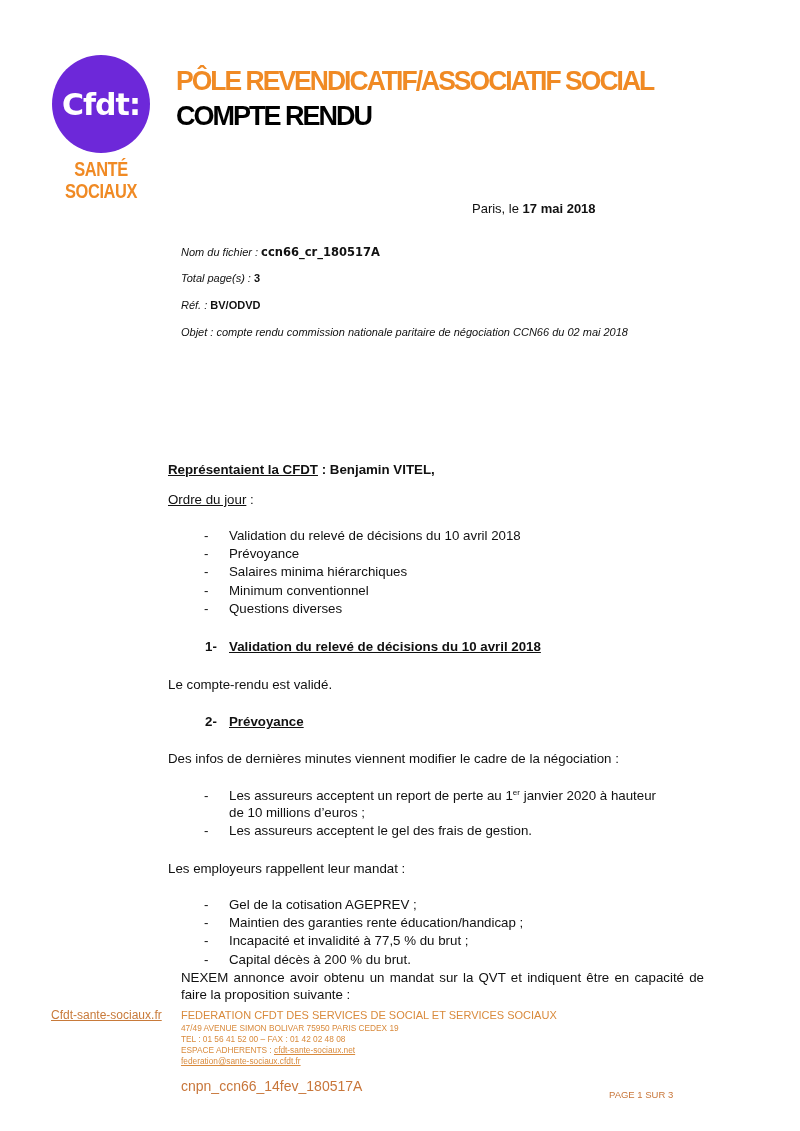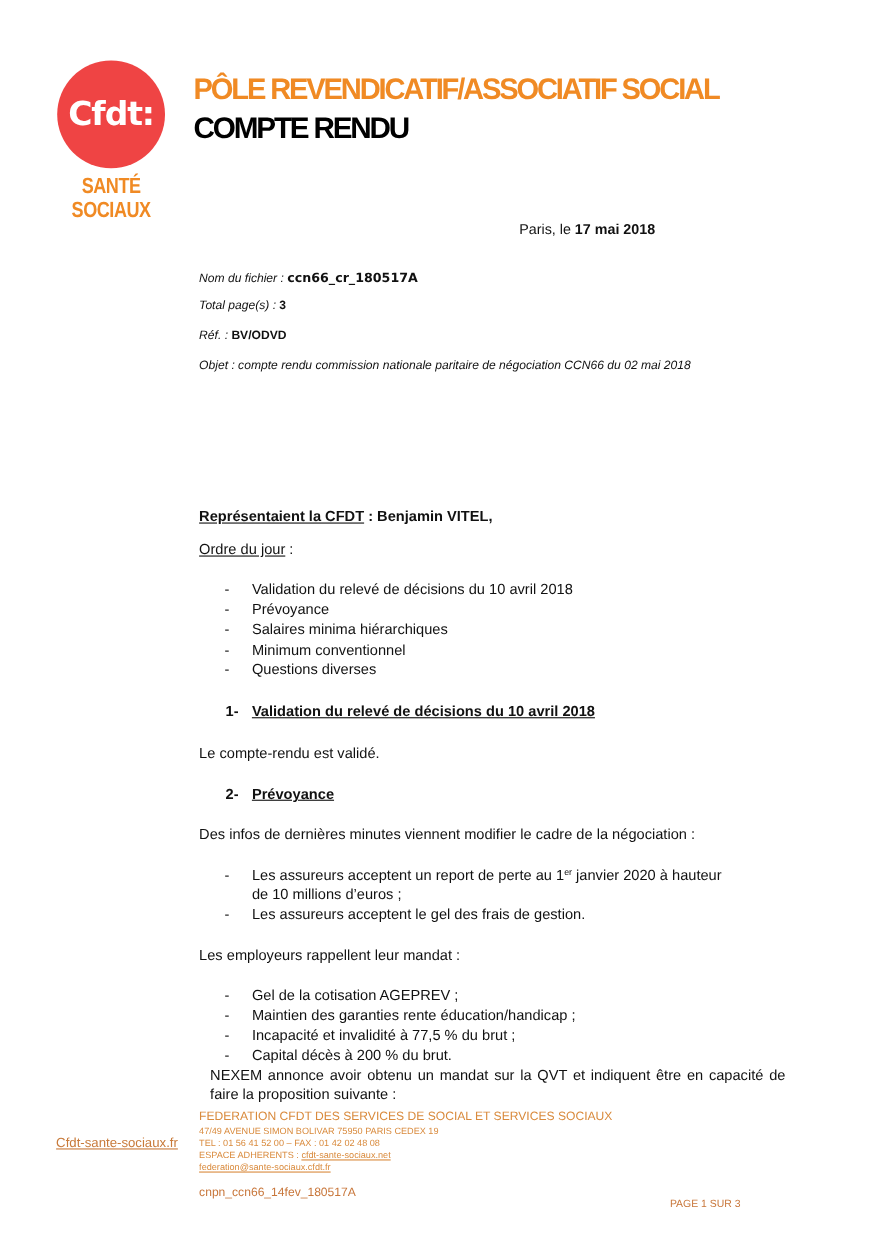--- a/index.html
+++ b/index.html
@@ -1,47 +1,47 @@
 <!DOCTYPE html>
 <html><head>
 <meta charset="utf-8">
 <style>
   html, body { margin: 0; padding: 0; background: #ffffff; }
   body { width: 800px; height: 1131px; position: relative; overflow: hidden;
          font-family: "Liberation Sans", sans-serif; color: #111; }
   .abs { position: absolute; }
   .logo-circle { left: 52px; top: 55px; width: 98px; height: 98px; border-radius: 50%;
-                 background: #ef4444; display: flex; align-items: center; justify-content: center; }
+                 background: #6d28d9; display: flex; align-items: center; justify-content: center; }
   .logo-text { color: #fff; font-weight: bold; font-size: 30px; letter-spacing: -1px;
                font-family: "DejaVu Sans", sans-serif; }
   .logo-sub { left: 52px; width: 98px; text-align: center; color: #f08a24; font-weight: bold;
               font-size: 20px; line-height: 22px; font-family: "Liberation Sans", sans-serif;
               transform: scaleX(0.82); transform-origin: center; letter-spacing: -0.5px; }
   .hdr-title { left: 176px; top: 66px; color: #f08a24; font-weight: bold; font-size: 27px;
                letter-spacing: -2px; white-space: nowrap; transform: scaleX(0.98); transform-origin: left; }
   .hdr-sub { left: 176px; top: 101px; color: #000; font-weight: bold; font-size: 27px;
              letter-spacing: -2px; white-space: nowrap; }
   .date { left: 472px; top: 201px; font-size: 13px; }
   .meta { left: 181px; font-size: 11px; }
   .meta i { font-style: italic; }
   .doc-title { left: 170px; width: 540px; text-align: center; font-size: 17.5px; line-height: 21px; }
-  .p { left: 181px; font-size: 13.3px; white-space: nowrap; }
+  .p { left: 168px; font-size: 13.3px; white-space: nowrap; }
   .u { text-decoration: underline; }
   .b { font-weight: bold; }
   .li { left: 204px; font-size: 13.3px; white-space: nowrap; }
   .li .dash { display: inline-block; width: 25px; }
   .num { left: 205px; font-size: 13.3px; font-weight: bold; white-space: nowrap; }
   .num .n { display: inline-block; width: 24px; }
-  .just { left: 191px; width: 523px; font-size: 13.3px; text-align: justify; line-height: 17px; }
+  .just { left: 181px; width: 523px; font-size: 13.3px; text-align: justify; line-height: 17px; }
   sup { font-size: 8px; }
-  .foot-link { left: 51px; top: 1008px; color: #c87a3a; font-size: 12px; text-decoration: underline; margin-top: 24px; }
+  .foot-link { left: 51px; top: 1008px; color: #c87a3a; font-size: 12px; text-decoration: underline; }
   .foot-org { left: 181px; top: 1009px; color: #d98a3c; font-size: 11px; }
   .foot-small { left: 181px; color: #d98a3c; font-size: 8.3px; }
   .foot-small.u { }
-  .foot-code { left: 181px; top: 1078px; color: #c8763a; font-size: 11px; }
+  .foot-code { left: 181px; top: 1078px; color: #c8763a; font-size: 14px; }
   .page-num { left: 609px; top: 1089px; color: #c8763a; font-size: 9.5px; text-align: center; }
 </style>
 </head>
 <body>
 
 <div class="abs logo-circle">
   <span class="logo-text">Cfdt:</span>
 </div>
 <div class="abs logo-sub" style="top:158px">SANTÉ</div>
 <div class="abs logo-sub" style="top:180px">SOCIAUX</div>

